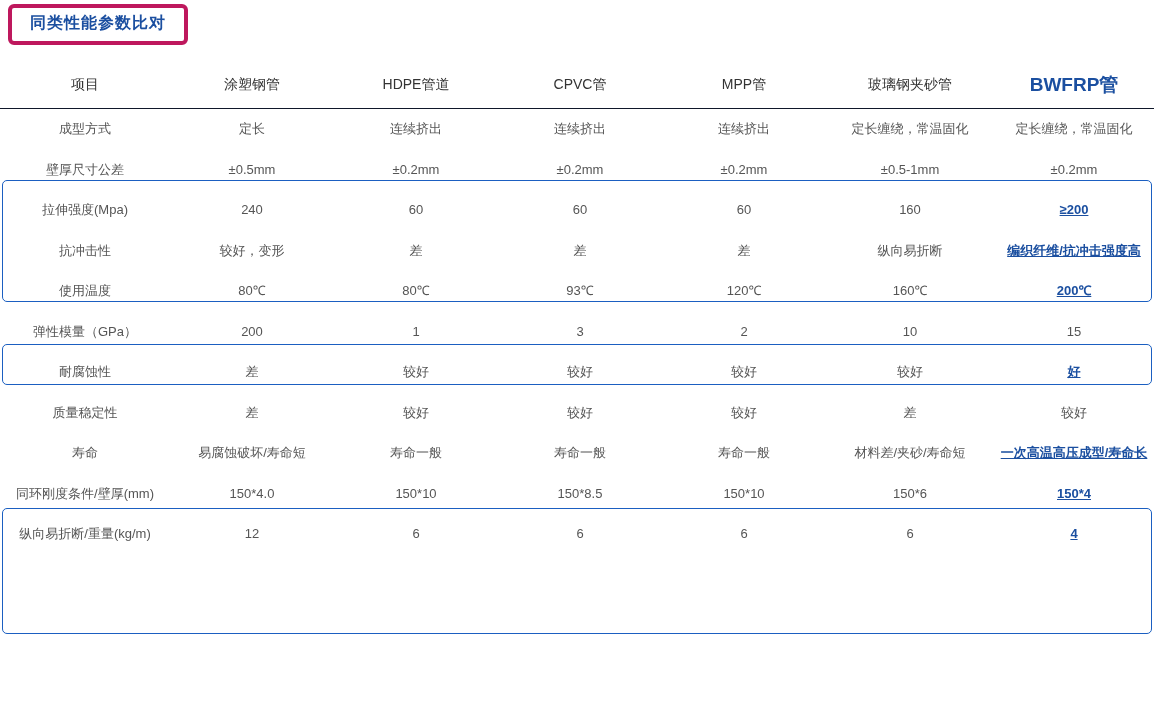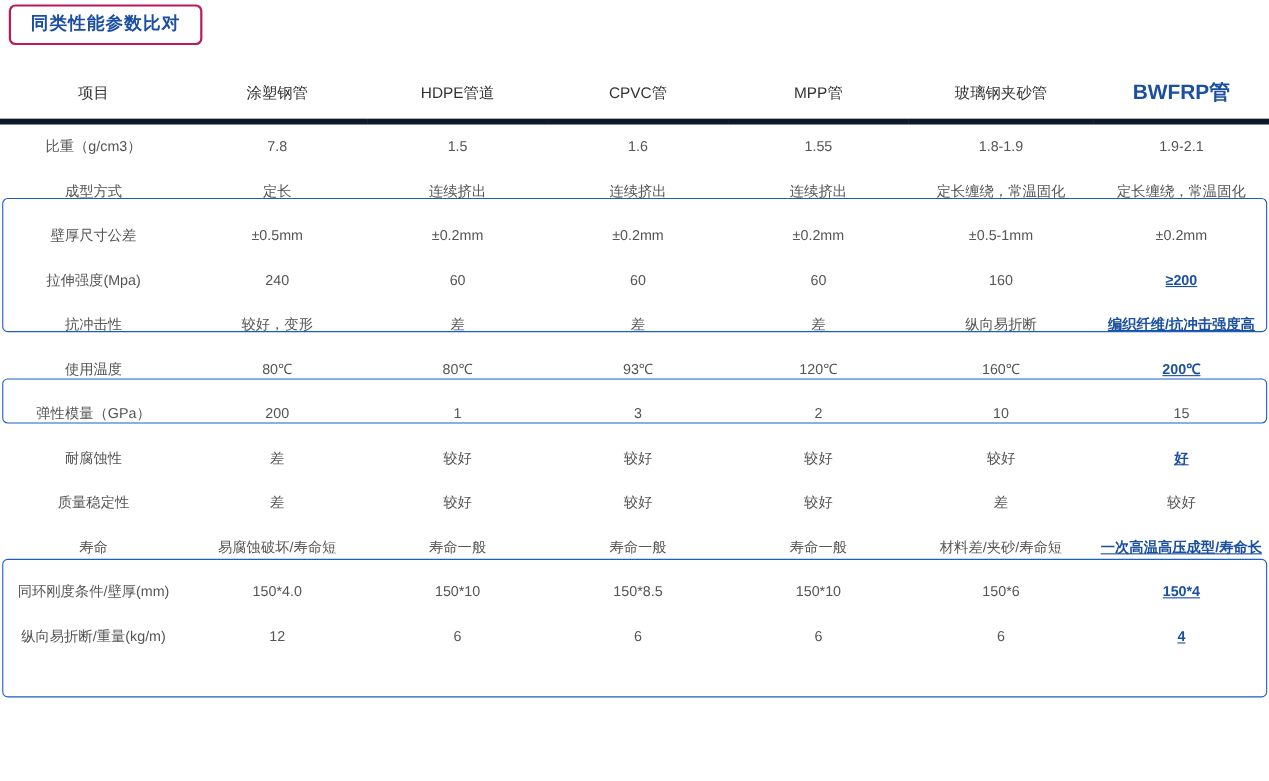--- a/index.html
+++ b/index.html
@@ -21,21 +21,21 @@
     height: 710px;
     position: relative;
     box-sizing: border-box;
   }
 
   
   .title-badge {
     position: absolute;
     left: 8px;
     top: 4px;
-    border: 2px solid #be185d;
+    border: 4px solid #be185d;
     border-radius: 6px;
     padding: 8px 18px 9px 18px;
     font-size: 16px;
     font-weight: bold;
     color: #1b4fa0;
     letter-spacing: 1px;
     background: #ffffff;
     line-height: 1;
     font-family: Liberation Mono, monospace;
   }
@@ -67,21 +67,21 @@
     color: #555555;
     padding: 0;
     height: 40.5px;
     font-weight: normal;
     line-height: 1.25;
   }
   table.cmp thead th {
     font-size: 14px;
     color: #333333;
     height: 46px;
-    border-bottom: 5px solid #0f172a;
+    border-bottom: 1px solid #0f172a;
   }
   table.cmp thead th.last-col {
     color: #1b4fa0;
     font-weight: bold;
     font-size: 19px;
   }
   td.rowlabel {
     color: #333333;
     font-size: 13.5px;
   }
@@ -138,29 +138,20 @@
           <th>涂塑钢管</th>
           <th>HDPE管道</th>
           <th>CPVC管</th>
           <th>MPP管</th>
           <th>玻璃钢夹砂管</th>
           <th class="last-col">BWFRP管</th>
         </tr>
       </thead>
       <tbody>
 
-        <tr>
-          <td class="rowlabel">比重（g/cm3）</td>
-          <td>7.8</td>
-          <td>1.5</td>
-          <td>1.6</td>
-          <td>1.55</td>
-          <td>1.8-1.9</td>
-          <td class="last-col">1.9-2.1</td>
-        </tr>
 
         <tr>
           <td class="rowlabel">成型方式</td>
           <td>定长</td>
           <td>连续挤出</td>
           <td>连续挤出</td>
           <td>连续挤出</td>
           <td class="small">定长缠绕，常温固化</td>
           <td class="last-col small">定长缠绕，常温固化</td>
         </tr>

